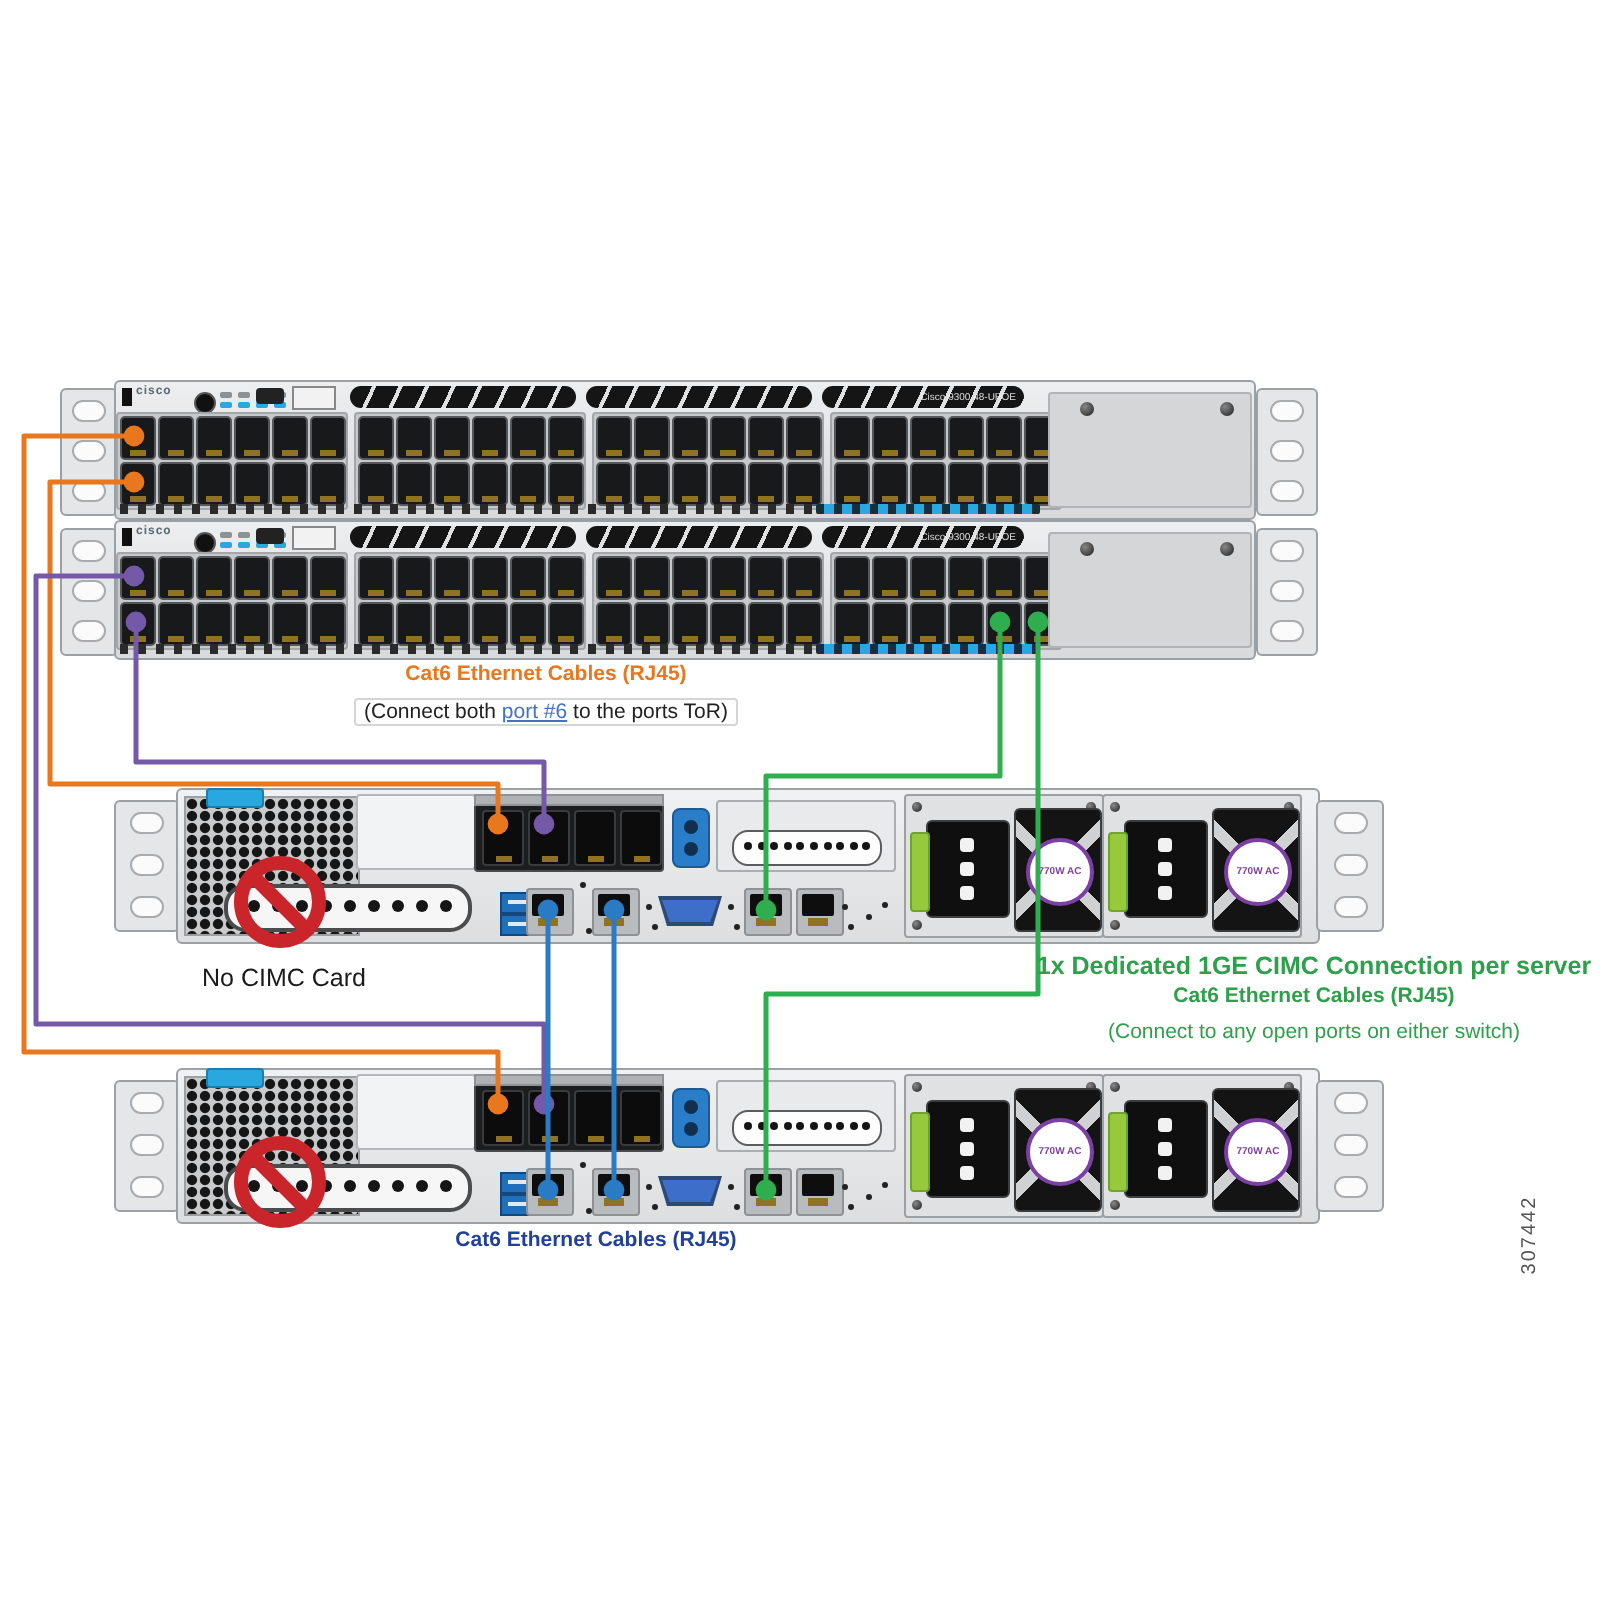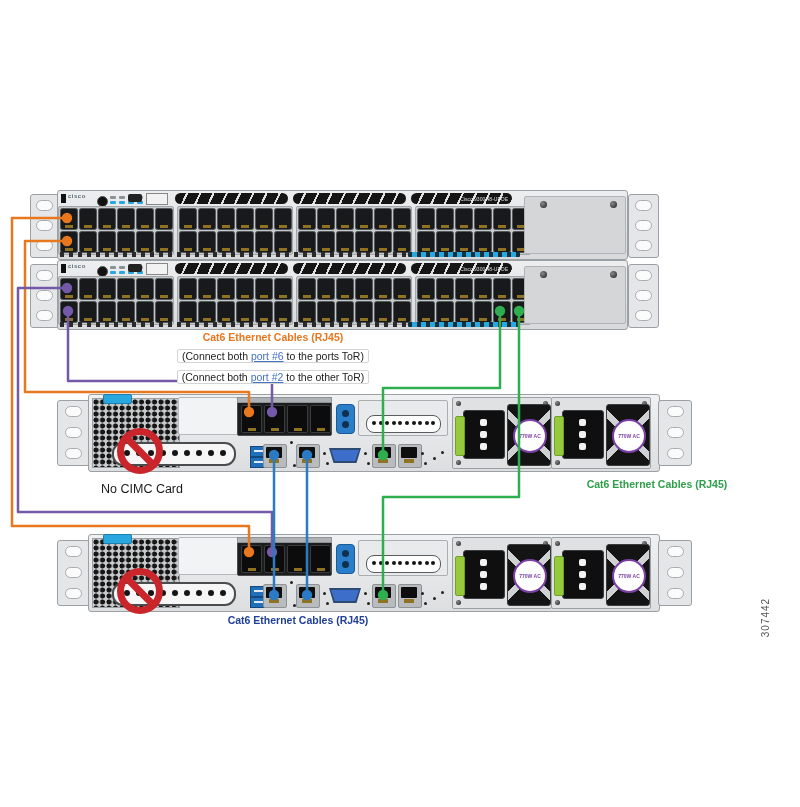--- a/index.html
+++ b/index.html
@@ -748,29 +748,28 @@
       <circle cx="307" cy="455" r="5.2" fill="#2B7BC4"></circle>
       <circle cx="307" cy="595" r="5.2" fill="#2B7BC4"></circle>
     </svg>
 
 
   <div class="abs note" id="uplink-note">
     <div class="c">Cat6 Ethernet Cables (RJ45)</div>
     <div class="connect-line">
       <span class="connect-box"><span>(Connect both </span><a>port #6</a><span> to the ports ToR)</span></span>
     </div>
-    <div class="connect-line">
-      <span class="connect-box"><span>(Connect both </span><a>port #2</a><span> to the other ToR)</span></span>
-    </div>
   </div>
 
   <div class="abs note" id="no-mlom">No CIMC Card</div>
 
   <div class="abs note" id="cimc-note">
+    <div class="h">1x Dedicated 1GE CIMC Connection per server</div>
     <div class="c">Cat6 Ethernet Cables (RJ45)</div>
+    <div class="s">(Connect to any open ports on either switch)</div>
   </div>
 
   <div class="abs note" id="lom-note">
     <div class="c">Cat6 Ethernet Cables (RJ45)</div>
   </div>
 
   <div class="abs" id="fig-num">307442</div>
 
 </div>
 

